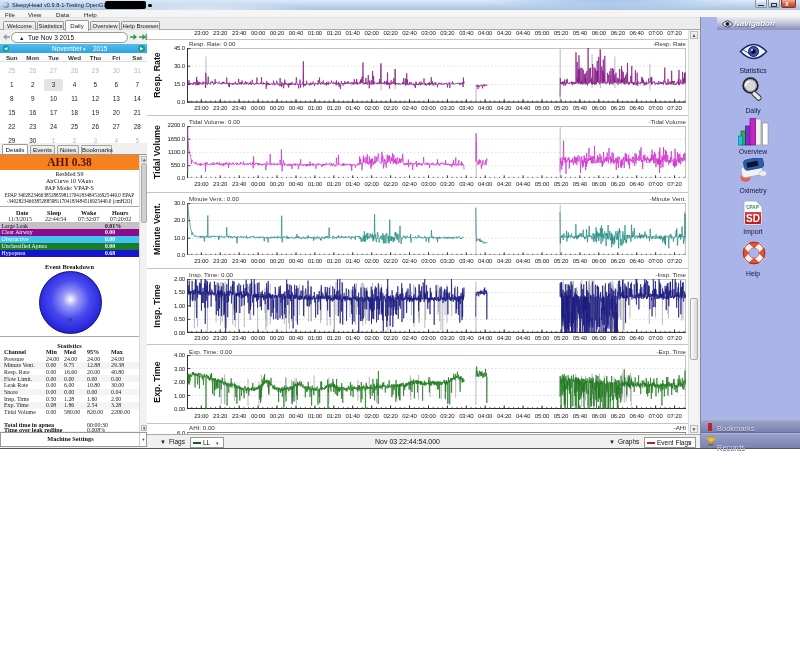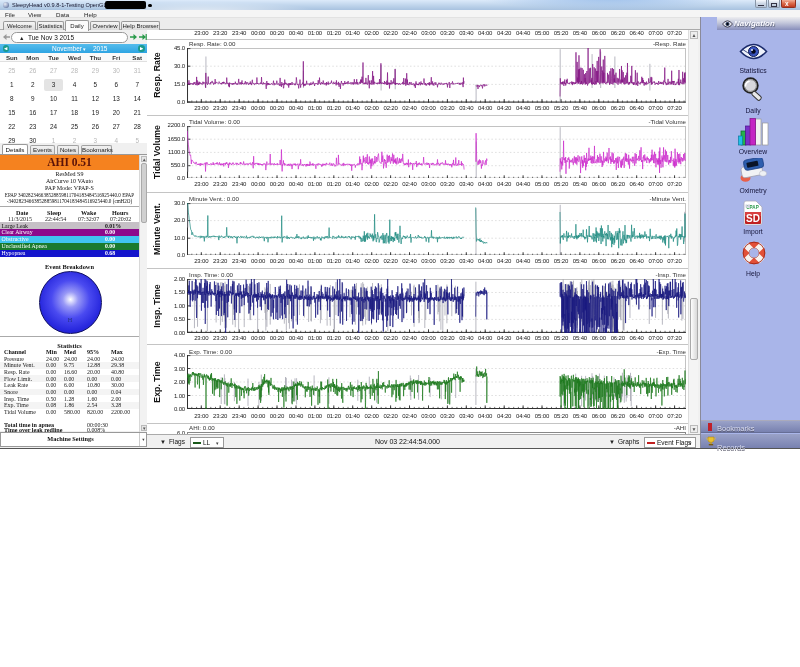--- a/index.html
+++ b/index.html
@@ -140,21 +140,21 @@
       <div class="abs" style="left:57px;top:1.5px;width:22px;height:9px;background:linear-gradient(#f2f2f2,#dcdcdc);border:1px solid #a2a2a2;border-bottom:none;border-radius:2px 2px 0 0;font-size:6.2px;text-align:center;line-height:8.5px;color:#222">Notes</div>
       <div class="abs" style="left:81px;top:1.5px;width:31px;height:9px;background:linear-gradient(#f2f2f2,#dcdcdc);border:1px solid #a2a2a2;border-bottom:none;border-radius:2px 2px 0 0;font-size:6.2px;text-align:center;line-height:8.5px;color:#222">Bookmarks</div>
     </div>
     <div class="abs serif" style="left:0;top:123.5px;width:147px;height:277px;background:#fff;border-top:1px solid #999">
       <div class="abs" style="left:139px;top:0;width:8px;height:277px;background:#f2f2f2;border-left:1px solid #d8d8d8">
         <div class="abs" style="left:1px;top:1px;width:6px;height:6px;background:#e6e6e6;border:0.5px solid #bbb;font-size:4.5px;text-align:center;line-height:5px;color:#555">▲</div>
         <div class="abs" style="left:1px;top:8px;width:6px;height:60px;background:#d0d0d0;border:0.5px solid #aaa;border-radius:2px"></div>
         <div class="abs" style="left:1px;top:270px;width:6px;height:6px;background:#e6e6e6;border:0.5px solid #bbb;font-size:4.5px;text-align:center;line-height:5px;color:#555">▼</div>
       </div>
       <div class="abs" style="left:0;top:0.5px;width:139px;height:15px;background:#f5821f"></div>
-      <div class="abs" style="left:0;top:0.5px;width:139px;height:15px;text-align:center;font-size:11.5px;font-weight:bold;color:#5a1208;line-height:15px">AHI 0.51</div>
+      <div class="abs" style="left:0;top:0.5px;width:139px;height:15px;text-align:center;font-size:11.5px;font-weight:bold;color:#5a1208;line-height:15px">AHI 0.38</div>
       <div class="abs" style="left:0;top:16.5px;width:139px;text-align:center;font-size:6px;color:#111;white-space:nowrap">ResMed S9</div>
       <div class="abs" style="left:0;top:23.5px;width:139px;text-align:center;font-size:6px;color:#111;white-space:nowrap">AirCurve 10 VAuto</div>
       <div class="abs" style="left:0;top:30.5px;width:139px;text-align:center;font-size:6px;color:#111;white-space:nowrap">PAP Mode: VPAP-S</div>
       <div class="abs" style="left:0;top:37.2px;width:139px;text-align:center;font-size:5.1px;color:#111;white-space:nowrap">EPAP 340282346638528859811704183484516925440.0 EPAP</div>
       <div class="abs" style="left:0;top:43.2px;width:139px;text-align:center;font-size:5.1px;color:#111;white-space:nowrap">-340282346638528859811704183484516925440.0 (cmH2O)</div>
       <div class="abs" style="left:0;top:51.5px;width:139px;height:1px;background:#aaa"></div>
       <span class="abs" style="left:16px;top:54.5px;font-size:6.2px;font-weight:bold;color:#111">Date</span>
       <span class="abs" style="left:47px;top:54.5px;font-size:6.2px;font-weight:bold;color:#111">Sleep</span>
       <span class="abs" style="left:81px;top:54.5px;font-size:6.2px;font-weight:bold;color:#111">Wake</span>
       <span class="abs" style="left:112px;top:54.5px;font-size:6.2px;font-weight:bold;color:#111">Hours</span>

